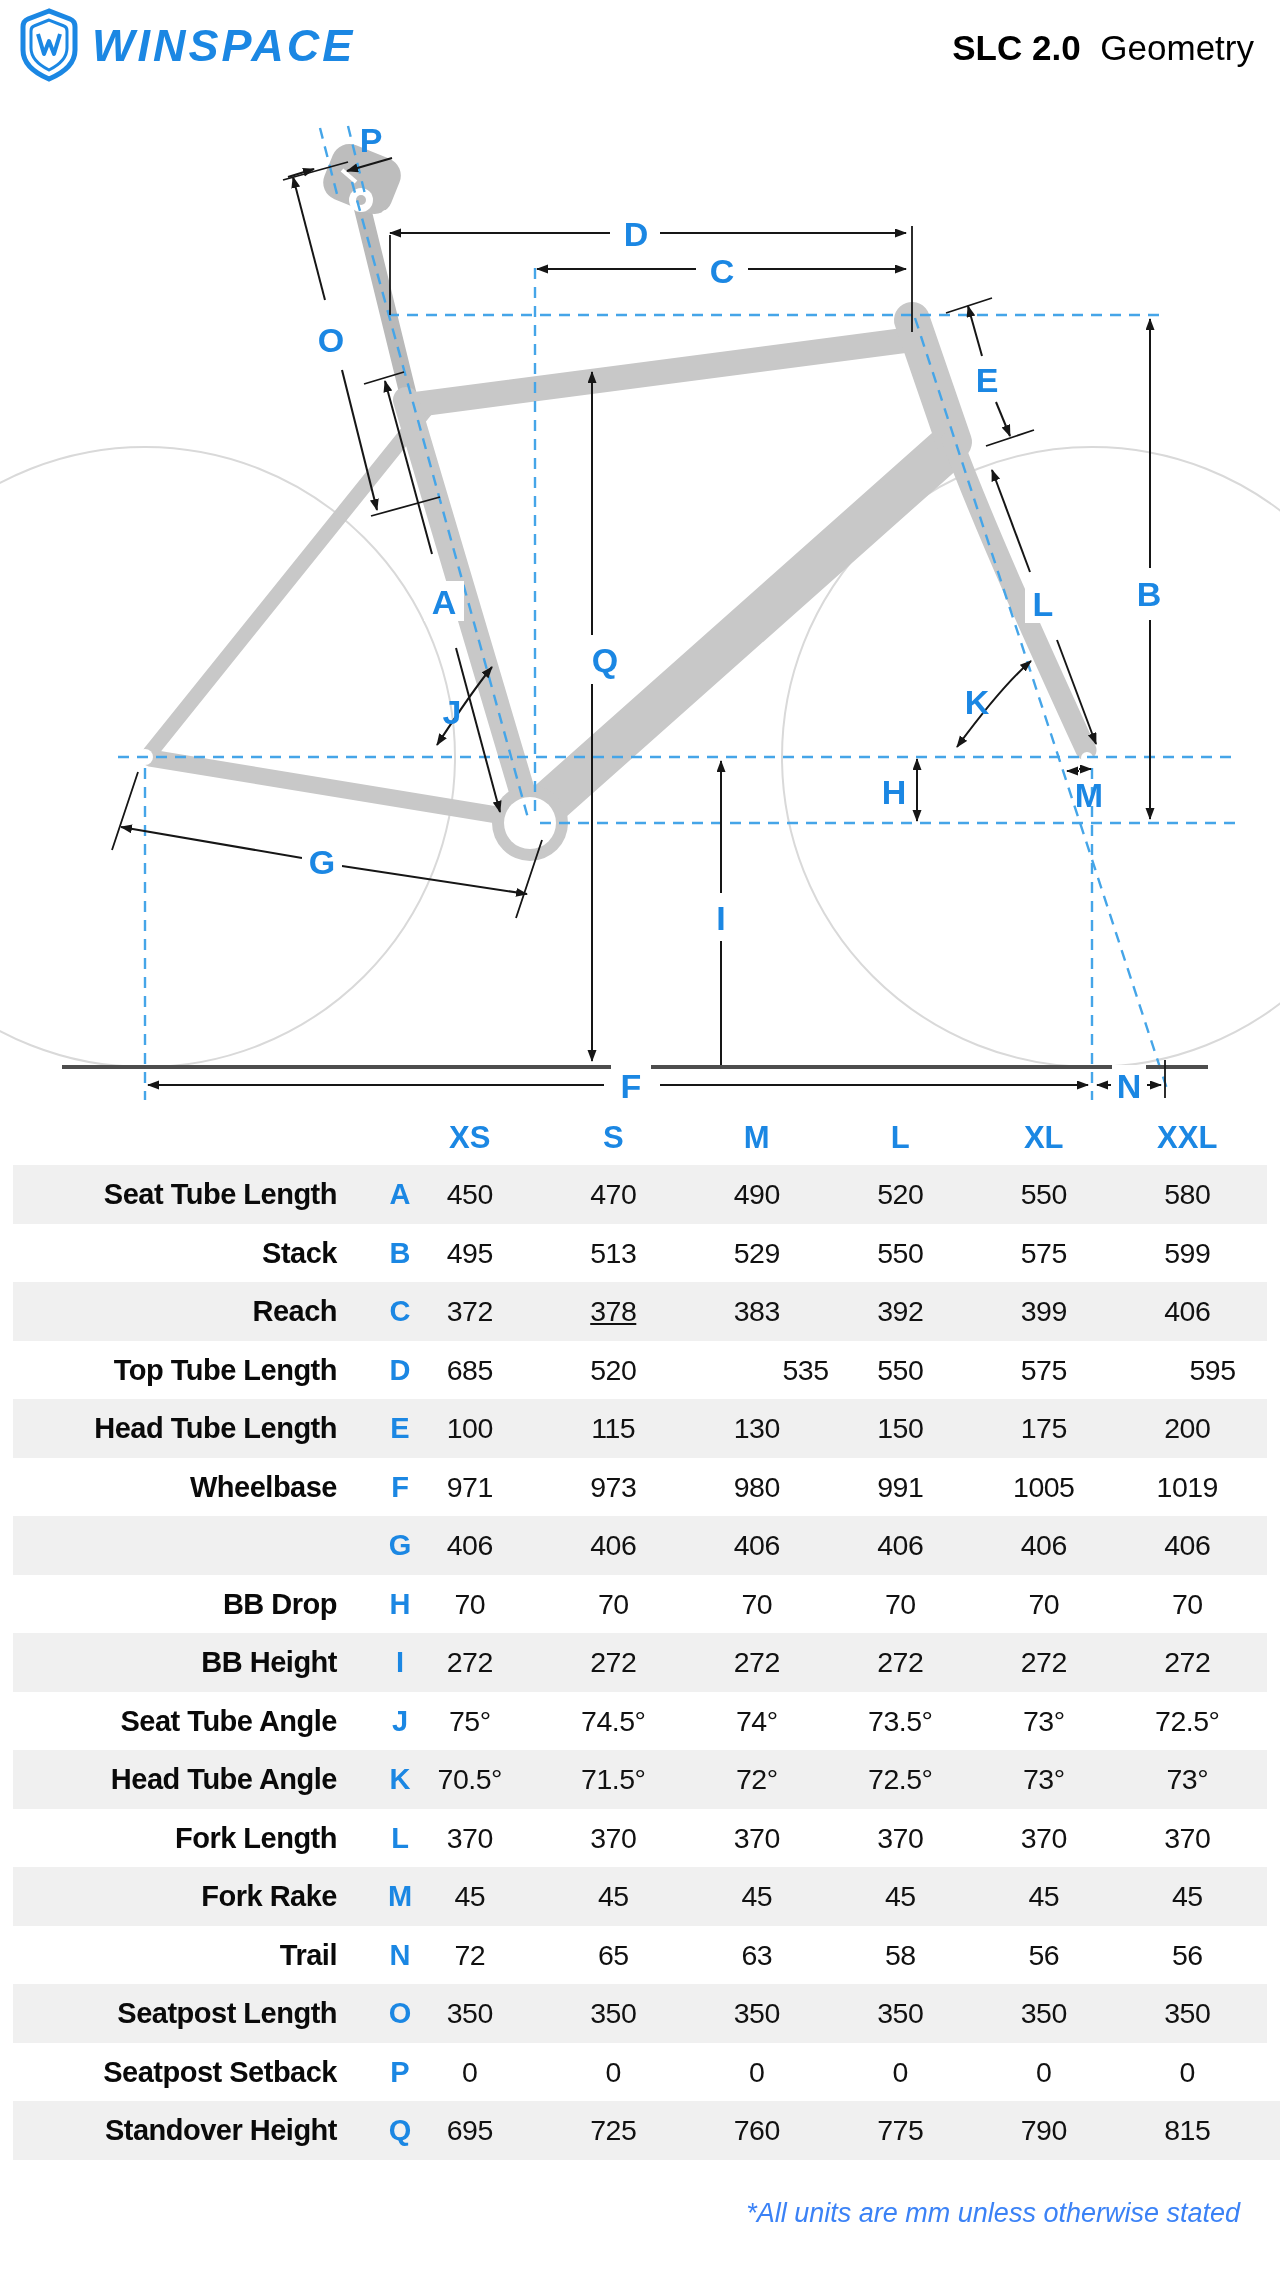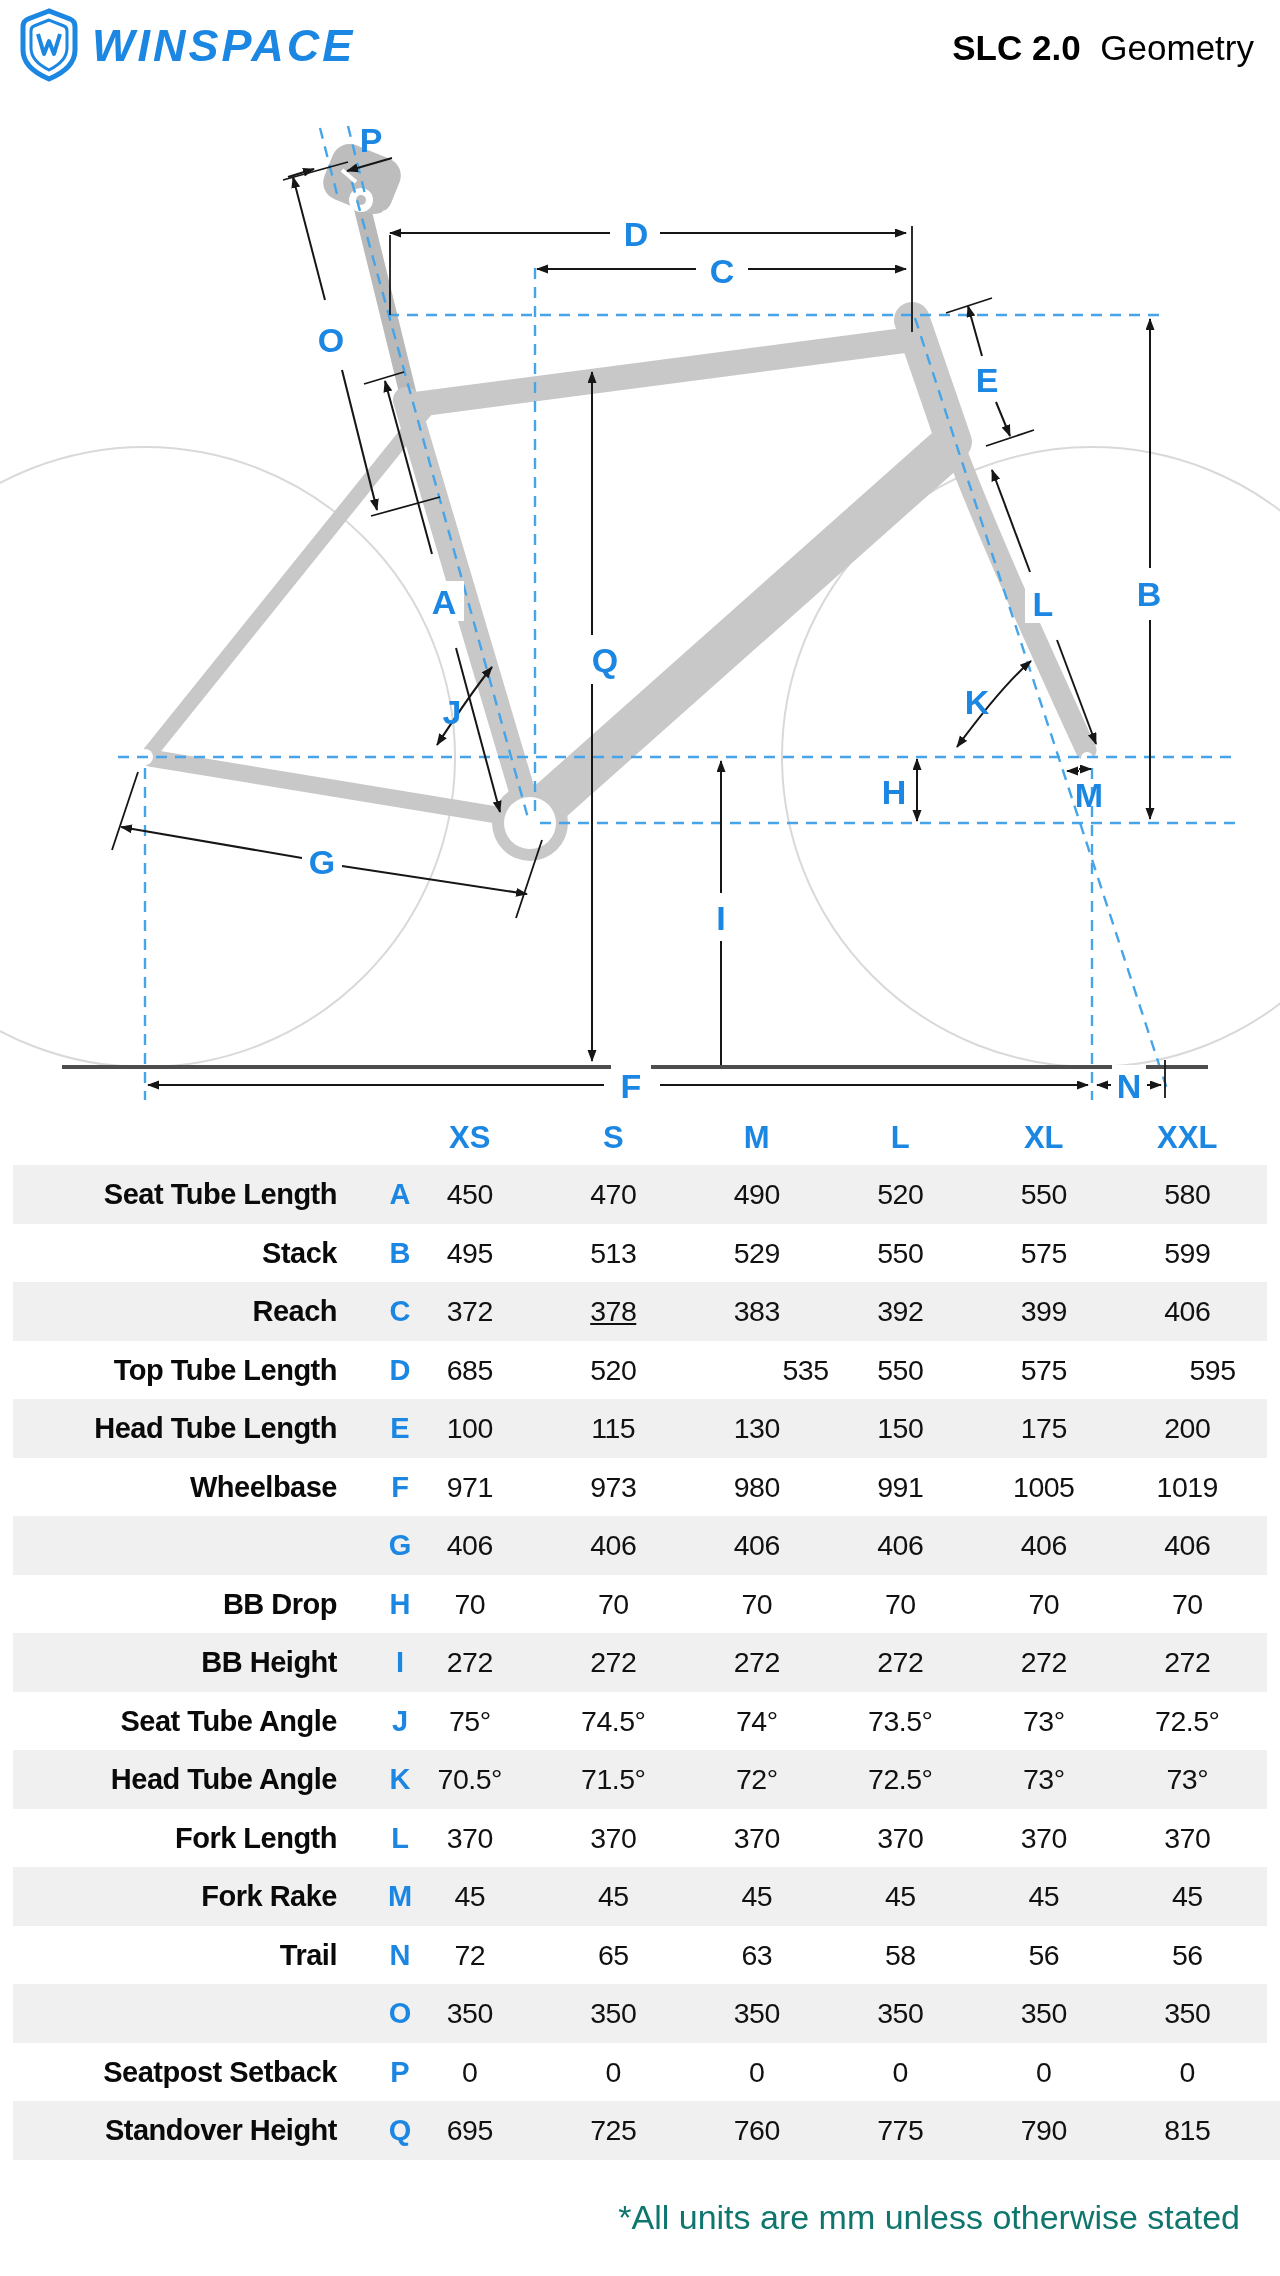--- a/index.html
+++ b/index.html
@@ -30,21 +30,21 @@
   .size-cell{position:absolute;top:0;width:143.5px;height:57px;line-height:60px;
              text-align:center;font-weight:bold;font-size:31px;color:#1B87E3;}
   .grow{position:absolute;left:13px;width:1254px;height:58.5px;}
   .shade{background:#f0f0f0;}
   .rlabel{position:absolute;left:0;top:0;width:324px;height:100%;line-height:58.5px;
           text-align:right;font-weight:bold;font-size:29px;color:#0a0a0a;letter-spacing:-0.5px;}
   .rletter{position:absolute;left:355px;top:0;width:64px;height:100%;line-height:58.5px;
            text-align:center;font-weight:bold;font-size:29px;color:#1B87E3;}
   .rval{position:absolute;top:0;width:143.5px;height:100%;line-height:58.5px;
         text-align:center;font-size:28.5px;color:#111;letter-spacing:-0.5px;}
-  .footnote{position:absolute;top:2198px;right:40px;font-size:34px;color:#0f766e;}
+  .footnote{position:absolute;top:2198px;right:40px;font-size:27px;color:#3b82f6;font-style:italic;}
 </style>
 </head>
 <body>
 
 <div class="brand-logo">
   <svg width="62" height="74" viewBox="0 0 62 74">
     <path d="M31 3 L10 11 Q5 13 5 19 L5 42 Q5 60 31 71 Q57 60 57 42 L57 19 Q57 13 52 11 Z" fill="none" stroke="#1B87E3" stroke-width="5"></path>
     <path d="M31 12 L16 18 Q13 19 13 23 L13 40 Q13 53 31 62 Q49 53 49 40 L49 23 Q49 19 46 18 Z" fill="none" stroke="#1B87E3" stroke-width="3"></path>
     <path d="M20 26 L26 46 L31 33 L36 46 L42 26" fill="none" stroke="#1B87E3" stroke-width="4" stroke-linejoin="round"></path>
   </svg>
@@ -344,20 +344,21 @@
         <div class="rlabel">Trail</div>
         <div class="rletter">N</div>
         <div class="rval" style="left: 385px;">72</div>
         <div class="rval" style="left: 528.5px;">65</div>
         <div class="rval" style="left: 672px;">63</div>
         <div class="rval" style="left: 815.5px;">58</div>
         <div class="rval" style="left: 959px;">56</div>
         <div class="rval" style="left: 1102.5px;">56</div>
       </div>
       <div class="grow shade" style="top: 876px;">
+        <div class="rlabel">Seatpost Length</div>
         <div class="rletter">O</div>
         <div class="rval" style="left: 385px;">350</div>
         <div class="rval" style="left: 528.5px;">350</div>
         <div class="rval" style="left: 672px;">350</div>
         <div class="rval" style="left: 815.5px;">350</div>
         <div class="rval" style="left: 959px;">350</div>
         <div class="rval" style="left: 1102.5px;">350</div>
       </div>
       <div class="grow" style="top: 934.5px;">
         <div class="rlabel">Seatpost Setback</div>

